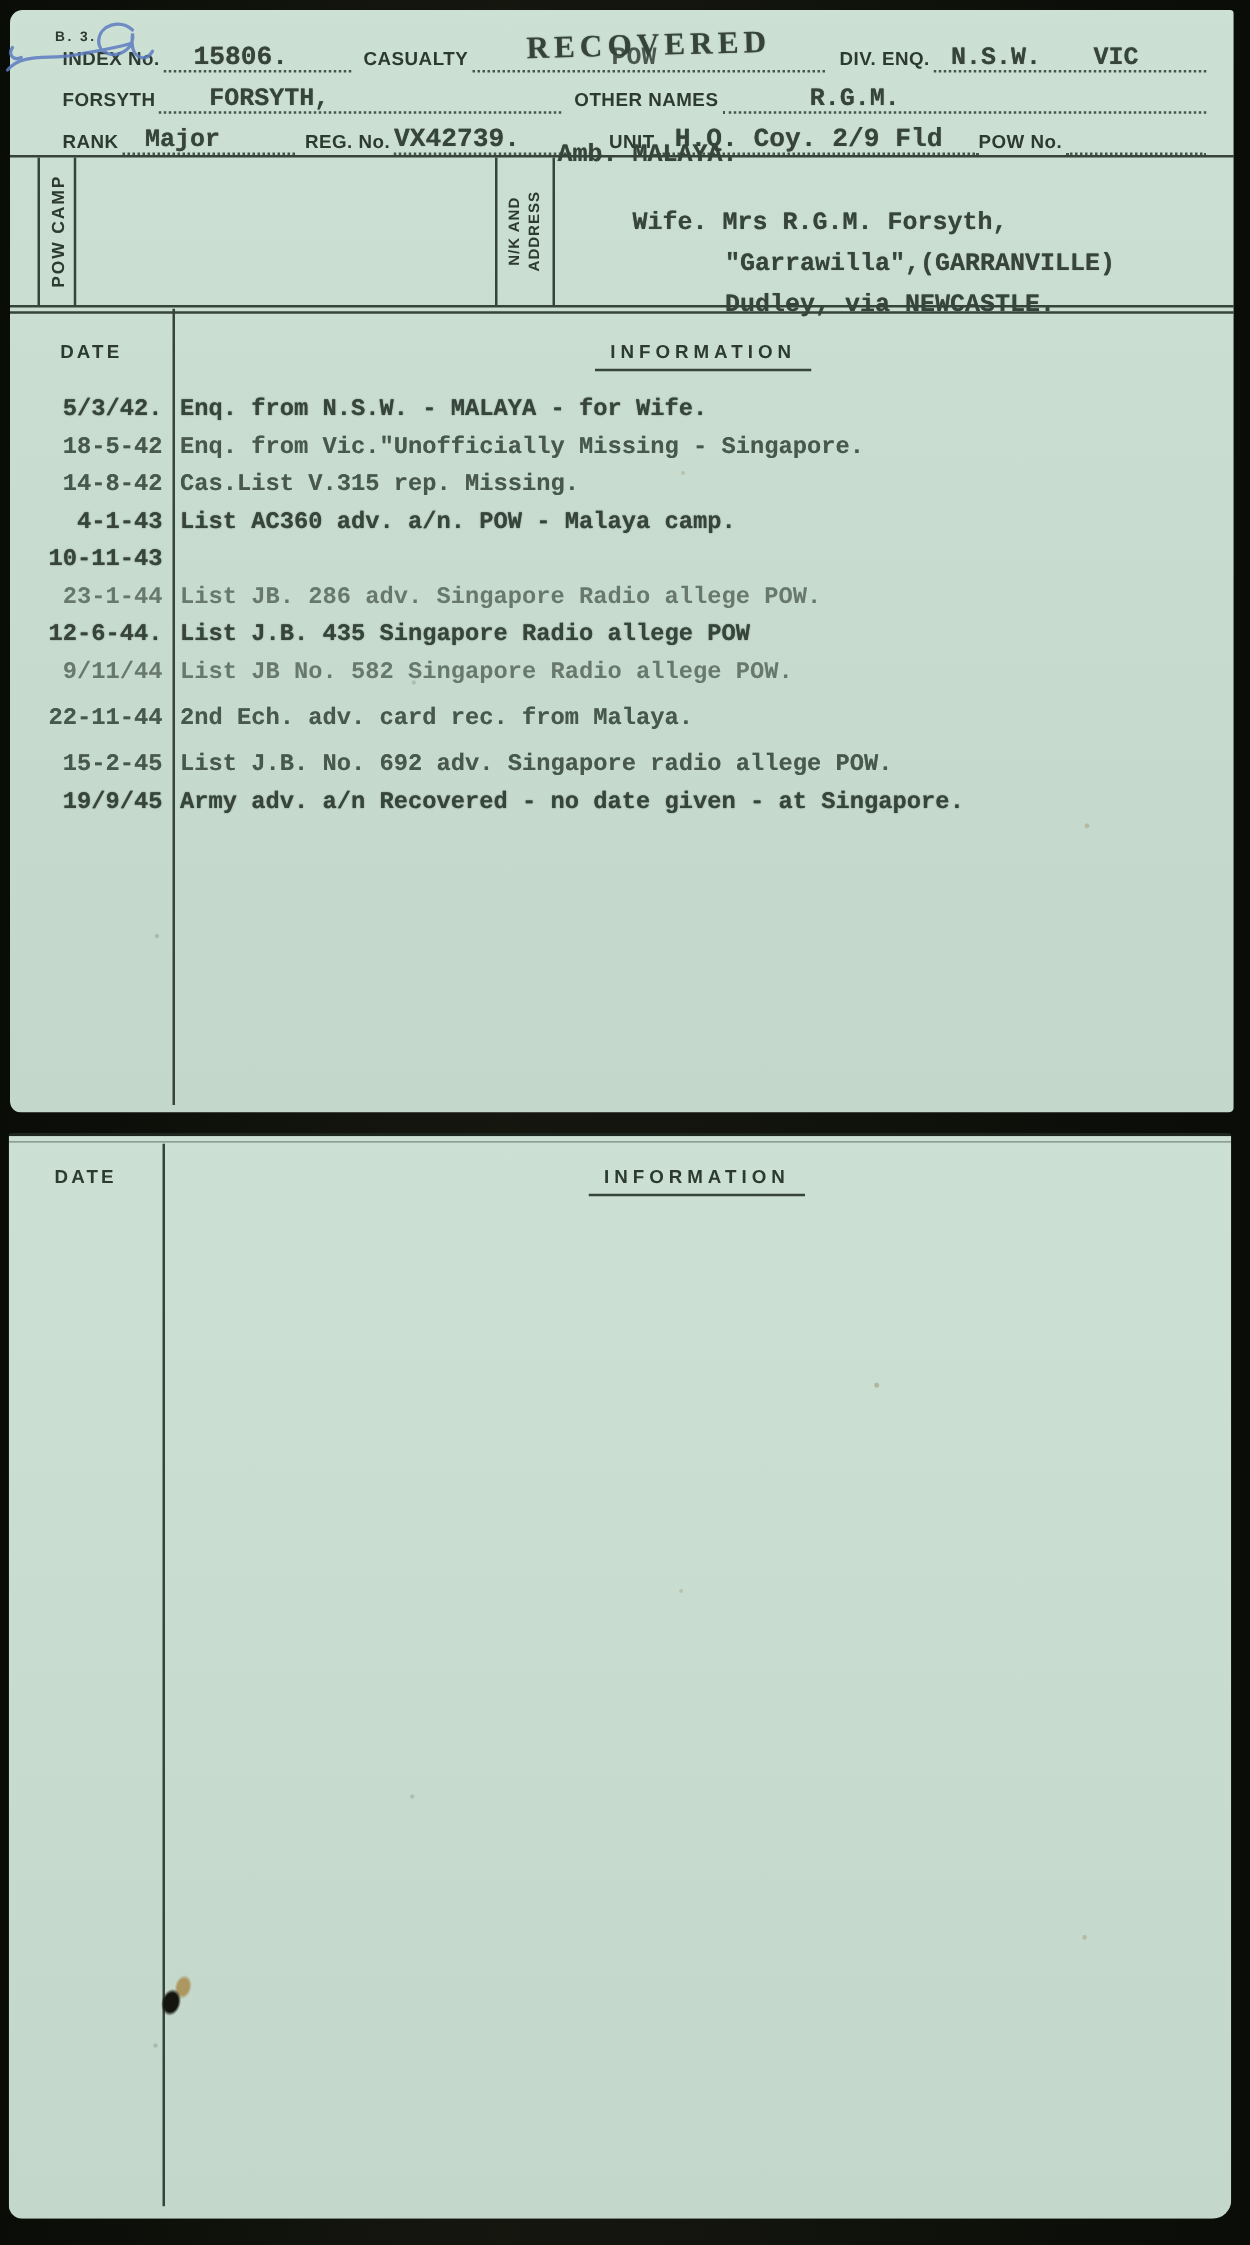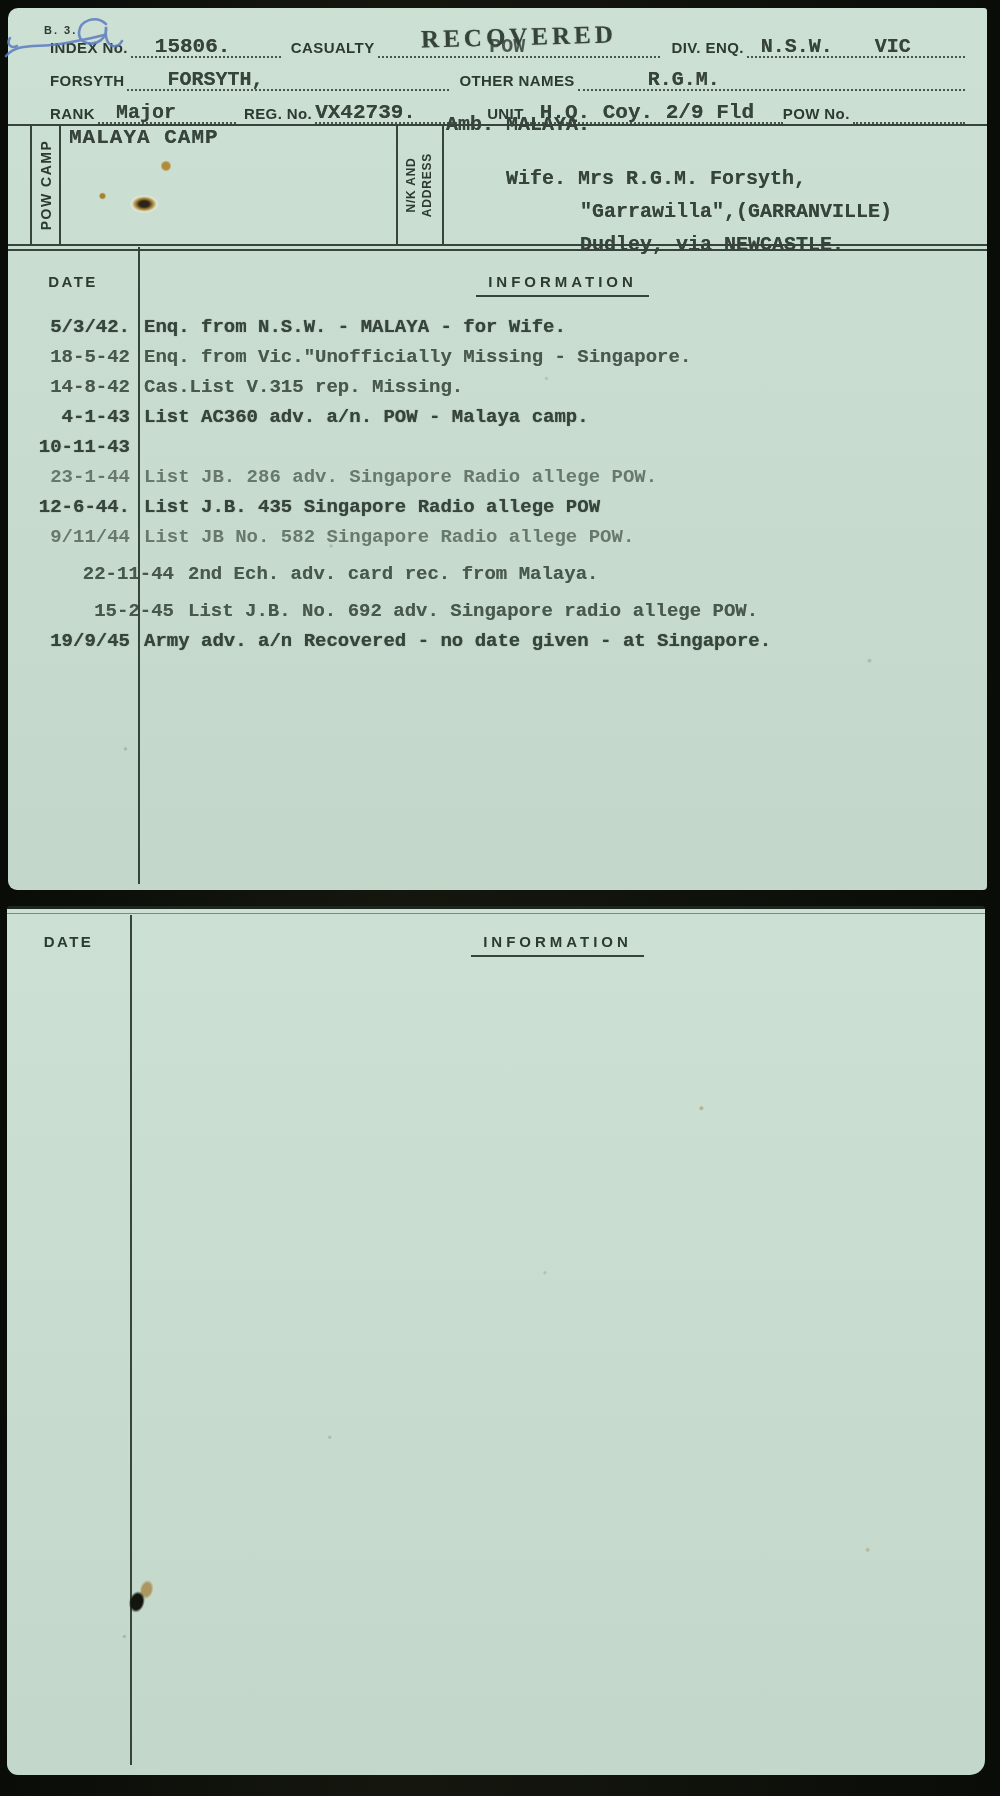--- a/index.html
+++ b/index.html
@@ -83,21 +83,21 @@
   .thead{display:flex;}
   .thead1{padding-top:26px;} .thead2{padding-top:24px;}
   .date-h{text-align:center;font-weight:bold;font-size:15px;letter-spacing:2.5px;color:var(--print);}
   .date-h1{width:130px;} .date-h2{width:123px;}
   .info-h{flex:1;text-align:center;}
   .info-h span{display:inline-block;border-bottom:2px solid var(--rule);padding:0 12px 5px;
     font-weight:bold;font-size:15px;letter-spacing:4px;color:var(--print);}
   .entries{margin-top:15px;font-family:"Liberation Mono","DejaVu Sans Mono",monospace;
     font-size:19px;font-weight:bold;}
   .entry{display:flex;line-height:30px;}
-  .entry.gap{margin-top:7px;margin-left:44px;}
+  .entry.gap{margin-top:7px;}
   .dcell{width:122px;text-align:right;white-space:pre;}
   .icell{padding-left:14px;white-space:pre;}
   .tone-dark{color:#36443c;text-shadow:0 0 1px rgba(54,68,60,.85);}
   .tone-medium{color:#49584e;text-shadow:0 0 .5px rgba(73,88,78,.55);}
   .tone-light{color:#68786d;}
 
   .bug{position:absolute;left:118px;top:666px;width:32px;height:42px;transform:rotate(14deg);
     background:
       radial-gradient(ellipse 10px 14px at 42% 66%, #14160e 0 55%, rgba(20,22,14,0) 78%),
       radial-gradient(ellipse 9px 13px at 62% 32%, #ad9760 0 50%, rgba(173,151,96,0) 75%);}
@@ -163,24 +163,20 @@
         <span class="plabel" style="">POW No.</span>
         <span class="dotted" style="flex:1"></span>
       </div>
     </div>
 
     <div class="camp-row">
       <div class="pow-box">
         <div class="side-cell pow-side">
           <span class="vtext">POW CAMP</span>
         </div>
-        <div class="pow-content">
-          <span class="mono camp-name">MALAYA CAMP</span>
-          <span class="stain"></span>
-        </div>
       </div>
       <div class="nk-box">
         <div class="side-cell nk-side">
           <span class="vtext2"><span>N/K AND</span><br><span>ADDRESS</span></span>
         </div>
         <div class="nk-content">
           <span class="mono amb">Amb. MALAYA.</span>
           <div class="mono addr">
             <div>Wife. Mrs R.G.M. Forsyth,</div>
             <div class="addr-indent">"Garrawilla",(GARRANVILLE)</div>

